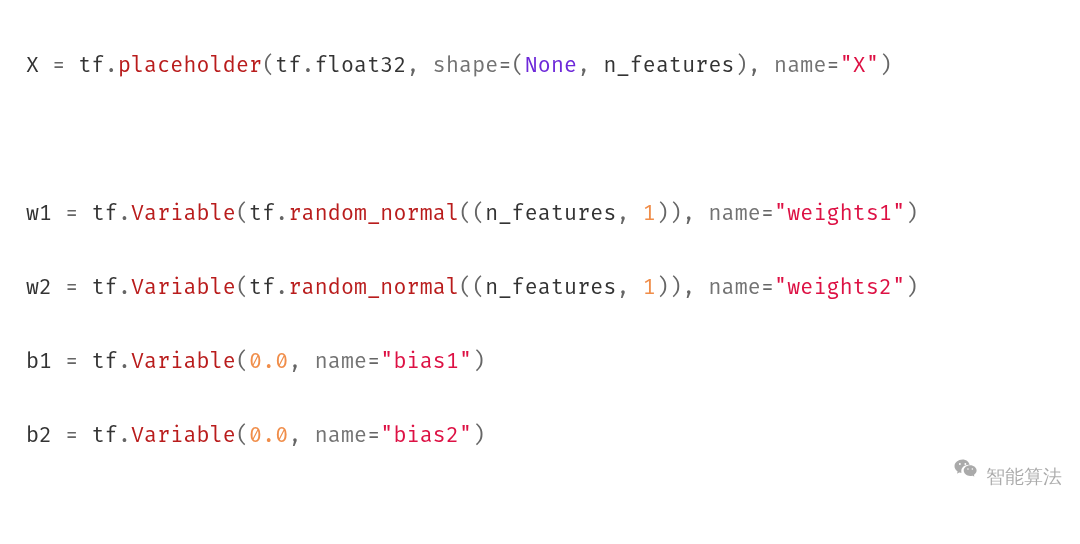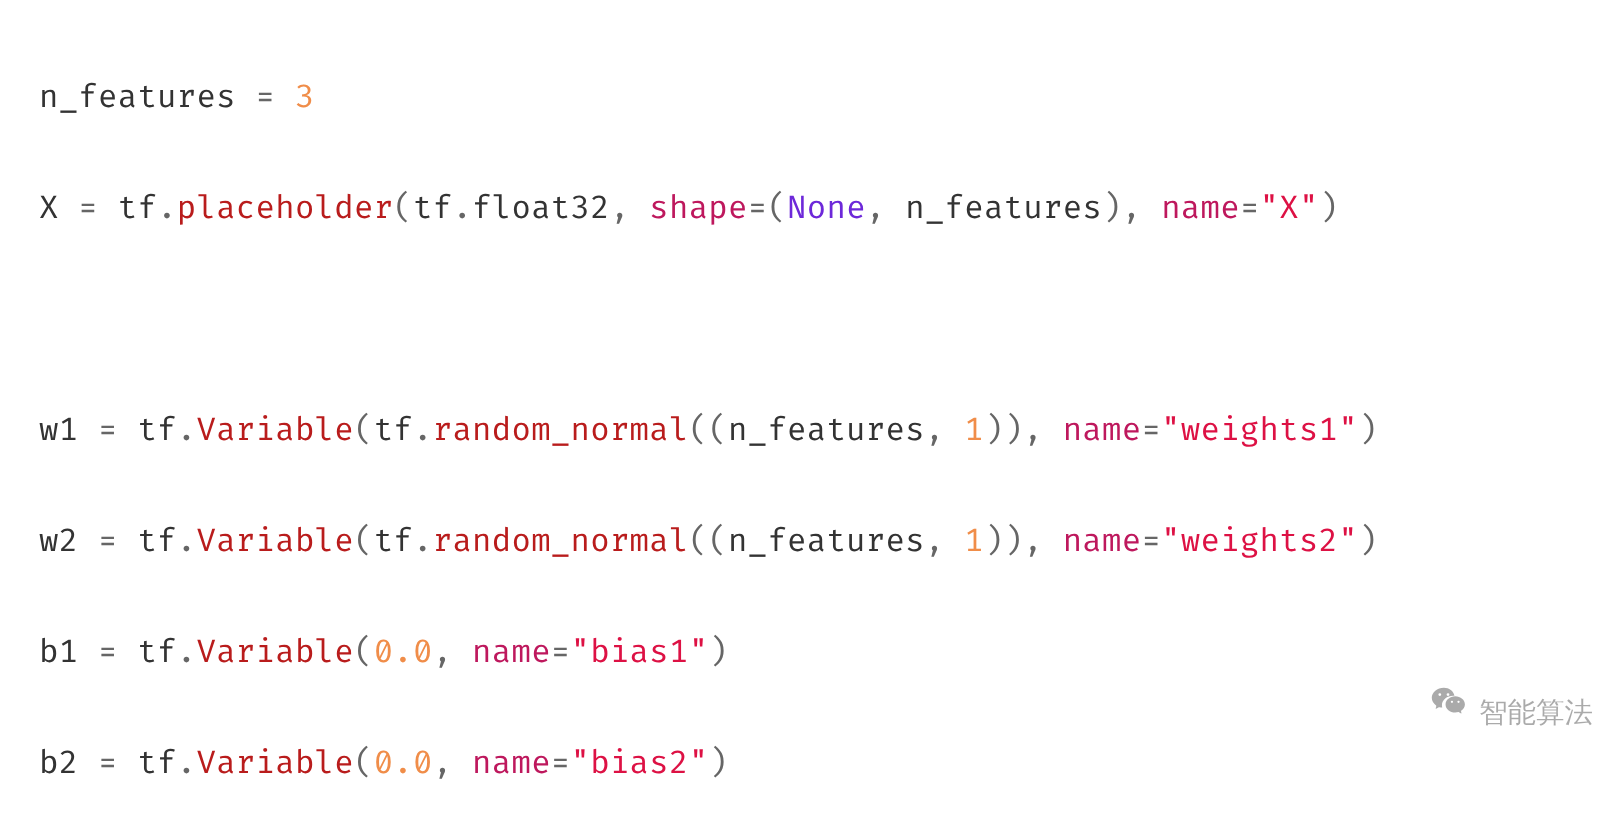--- a/index.html
+++ b/index.html
@@ -5,31 +5,30 @@
   html,body{margin:0;padding:0;width:1080px;height:544px;background:#fff;
     font-family:"Fira Code","Source Code Pro","Consolas","DejaVu Sans Mono",monospace;
     font-size:21px;line-height:37px;color:#333;overflow:hidden}
   .code{position:relative;padding:10px 0 0 26px;letter-spacing:0.2px;white-space:pre}
   .c-id{color:#333}
   .c-op{color:#666}
   .c-num{color:#f08d49}
   .c-kw{color:#6d28d9}
   .c-str{color:#d14}
   .c-call{color:#b91c1c}
-  .c-attr{color:#be185d}
+  .c-attr{color:#737373}
   .watermark{position:absolute;right:18px;bottom:48px;display:flex;align-items:center;
     opacity:0.33;font-family:Liberation Sans, sans-serif;font-size:19px;
     color:#000;pointer-events:none}
   .watermark svg{width:28px;height:28px;margin-right:6px}
 </style>
 </head>
 <body>
 
 <div class="code">
-<div><span class="c-id">n_features</span><span class="c-op"> = </span><span class="c-num">3</span></div>
 <div><span class="c-id">X</span><span class="c-op"> = </span><span class="c-id">tf</span><span class="c-op">.</span><span class="c-call">placeholder</span><span class="c-op">(</span><span class="c-id">tf</span><span class="c-op">.</span><span class="c-id">float32</span><span class="c-op">, </span><span class="c-attr">shape</span><span class="c-op">=(</span><span class="c-kw">None</span><span class="c-op">, </span><span class="c-id">n_features</span><span class="c-op">)</span><span class="c-op">, </span><span class="c-attr">name</span><span class="c-op">=</span><span class="c-str">"X"</span><span class="c-op">)</span></div>
 <div>&nbsp;</div>
 <div><span class="c-id">w1</span><span class="c-op"> = </span><span class="c-id">tf</span><span class="c-op">.</span><span class="c-call">Variable</span><span class="c-op">(</span><span class="c-id">tf</span><span class="c-op">.</span><span class="c-call">random_normal</span><span class="c-op">((</span><span class="c-id">n_features</span><span class="c-op">, </span><span class="c-num">1</span><span class="c-op">))</span><span class="c-op">, </span><span class="c-attr">name</span><span class="c-op">=</span><span class="c-str">"weights1"</span><span class="c-op">)</span></div>
 <div><span class="c-id">w2</span><span class="c-op"> = </span><span class="c-id">tf</span><span class="c-op">.</span><span class="c-call">Variable</span><span class="c-op">(</span><span class="c-id">tf</span><span class="c-op">.</span><span class="c-call">random_normal</span><span class="c-op">((</span><span class="c-id">n_features</span><span class="c-op">, </span><span class="c-num">1</span><span class="c-op">))</span><span class="c-op">, </span><span class="c-attr">name</span><span class="c-op">=</span><span class="c-str">"weights2"</span><span class="c-op">)</span></div>
 <div><span class="c-id">b1</span><span class="c-op"> = </span><span class="c-id">tf</span><span class="c-op">.</span><span class="c-call">Variable</span><span class="c-op">(</span><span class="c-num">0.0</span><span class="c-op">, </span><span class="c-attr">name</span><span class="c-op">=</span><span class="c-str">"bias1"</span><span class="c-op">)</span></div>
 <div><span class="c-id">b2</span><span class="c-op"> = </span><span class="c-id">tf</span><span class="c-op">.</span><span class="c-call">Variable</span><span class="c-op">(</span><span class="c-num">0.0</span><span class="c-op">, </span><span class="c-attr">name</span><span class="c-op">=</span><span class="c-str">"bias2"</span><span class="c-op">)</span></div>
 
 
 
 

